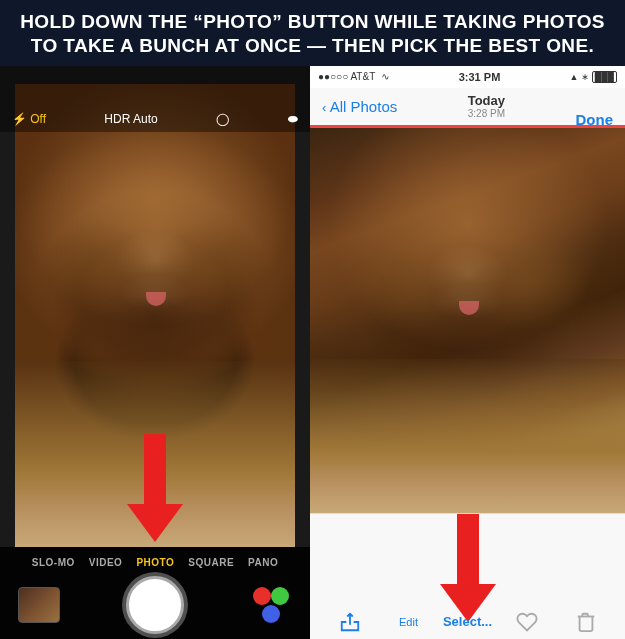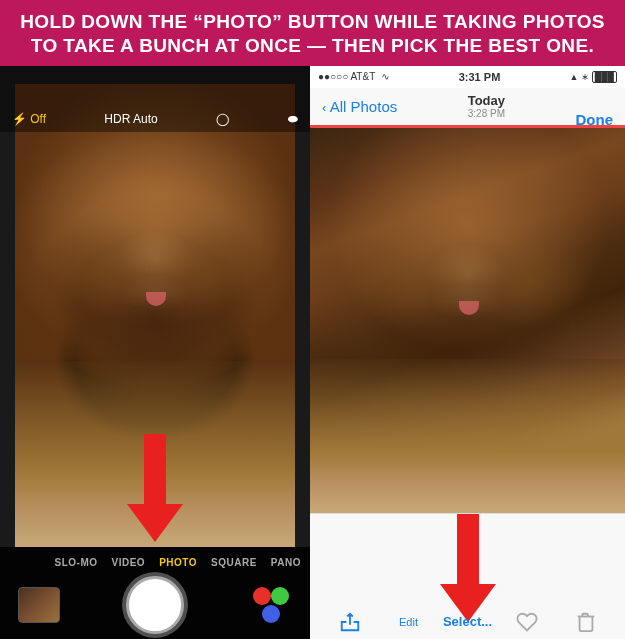--- a/index.html
+++ b/index.html
@@ -6,21 +6,21 @@
     body {
       width: 625px;
       height: 639px;
       overflow: hidden;
       font-family: -apple-system, 'Helvetica Neue', Arial, sans-serif;
       background: #000;
     }
 
     
     #header-banner {
-      background: #be185d;
+      background: #0f172a;
       color: #fff;
       font-weight: 900;
       font-size: 19px;
       text-align: center;
       text-transform: uppercase;
       padding: 10px 20px 8px;
       line-height: 1.25;
       letter-spacing: 0.02em;
     }
 
@@ -115,21 +115,21 @@
       position: absolute;
       bottom: 0;
       left: 0;
       right: 0;
       background: rgba(0,0,0,0.85);
       height: 100px;
     }
 
     #camera-modes {
       display: flex;
-      justify-content: flex-end;
+      justify-content: center;
       align-items: center;
       gap: 0px;
       padding: 8px 2px 4px;
       overflow: hidden;
     }
 
     .camera-mode {
       font-size: 10px;
       font-weight: 600;
       color: #aaa;

